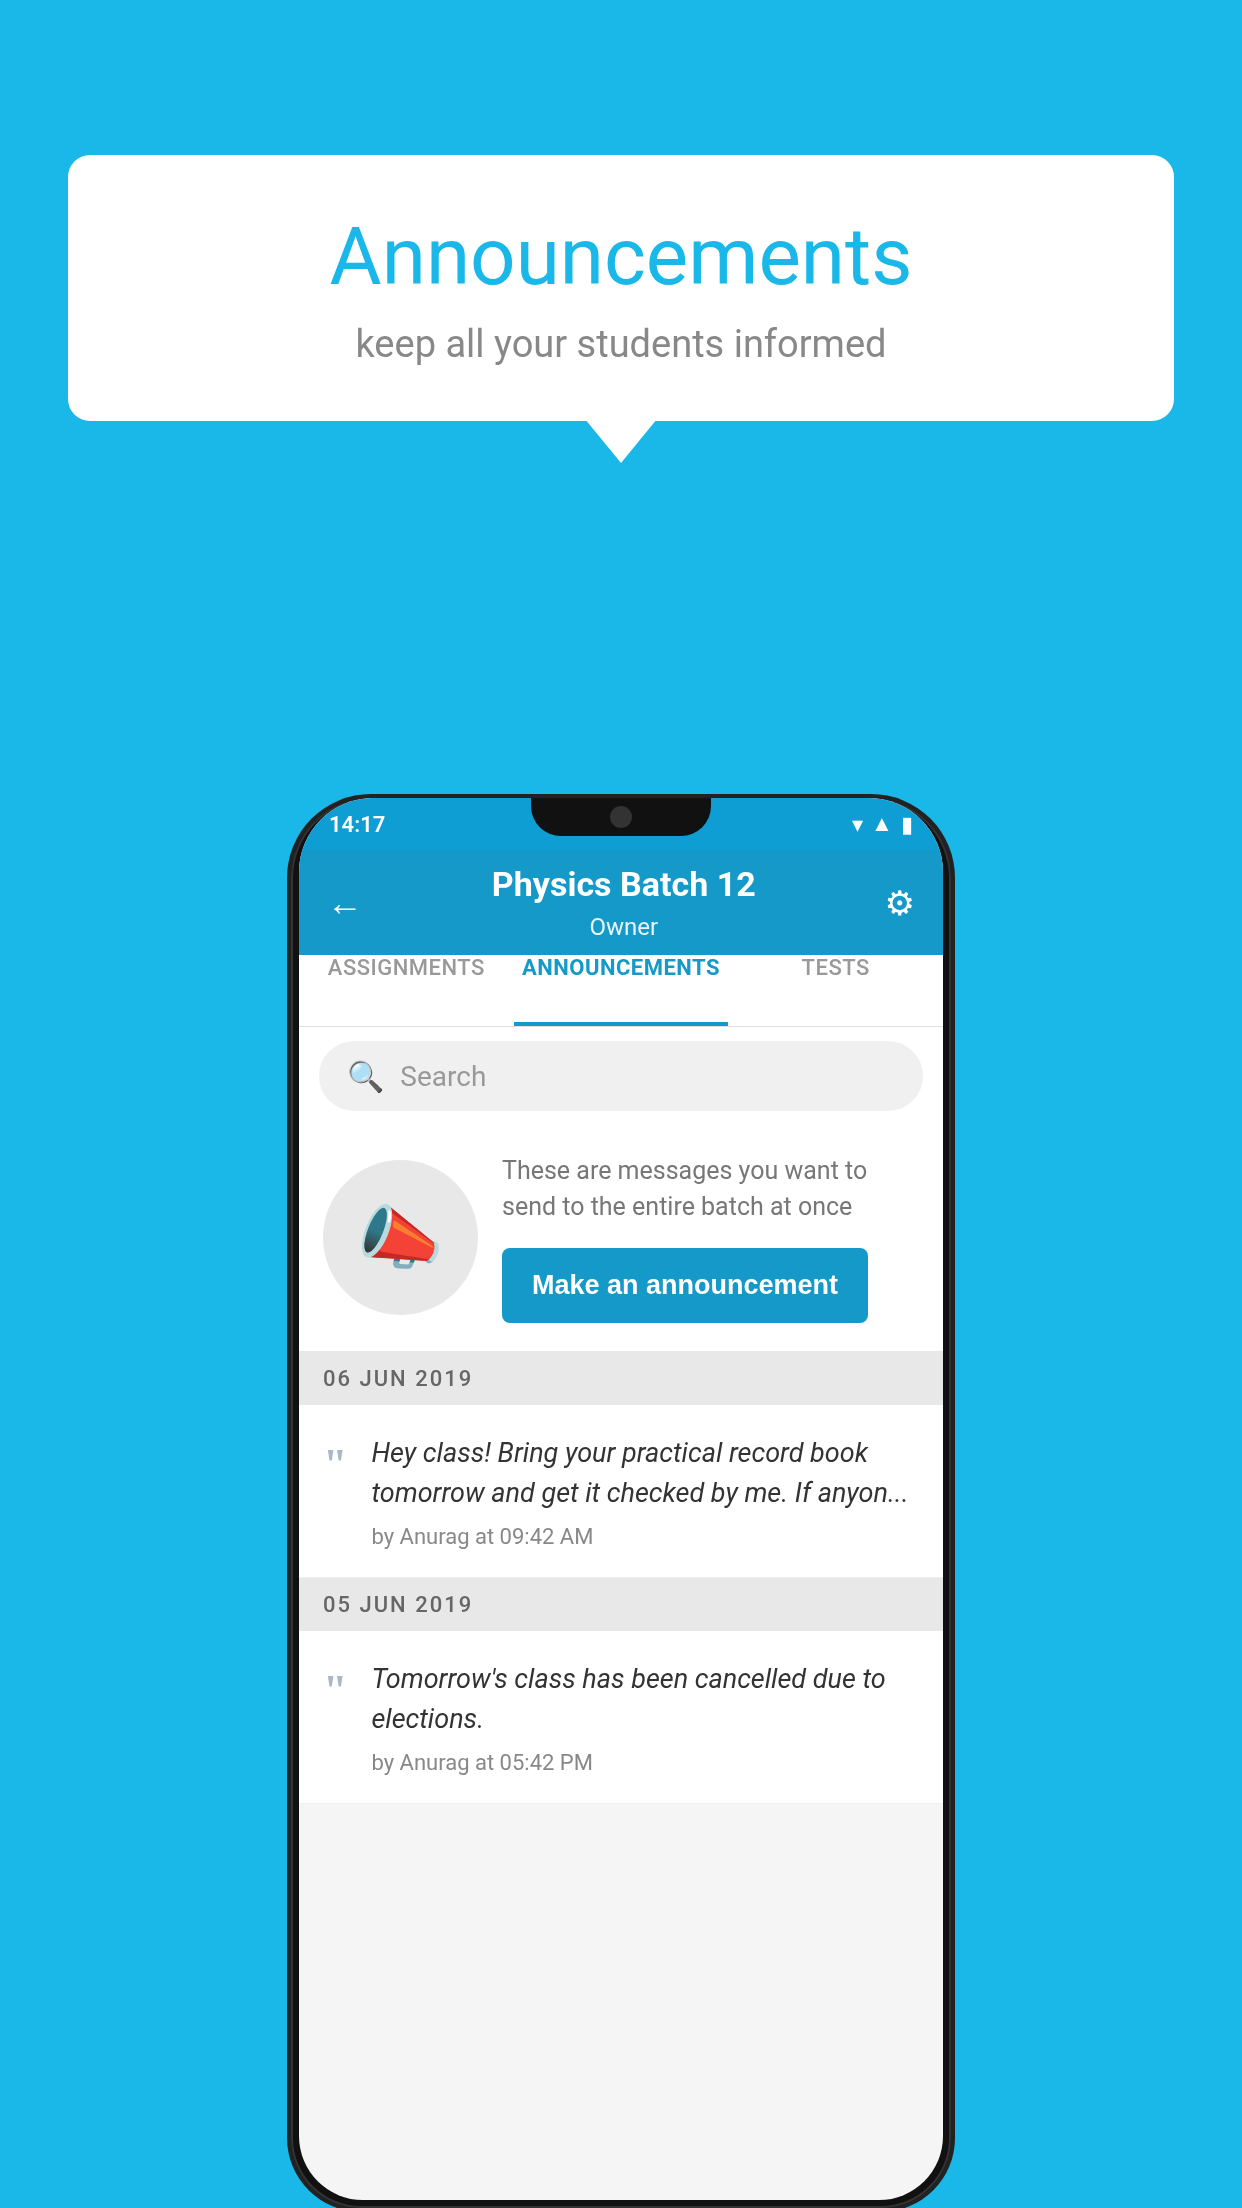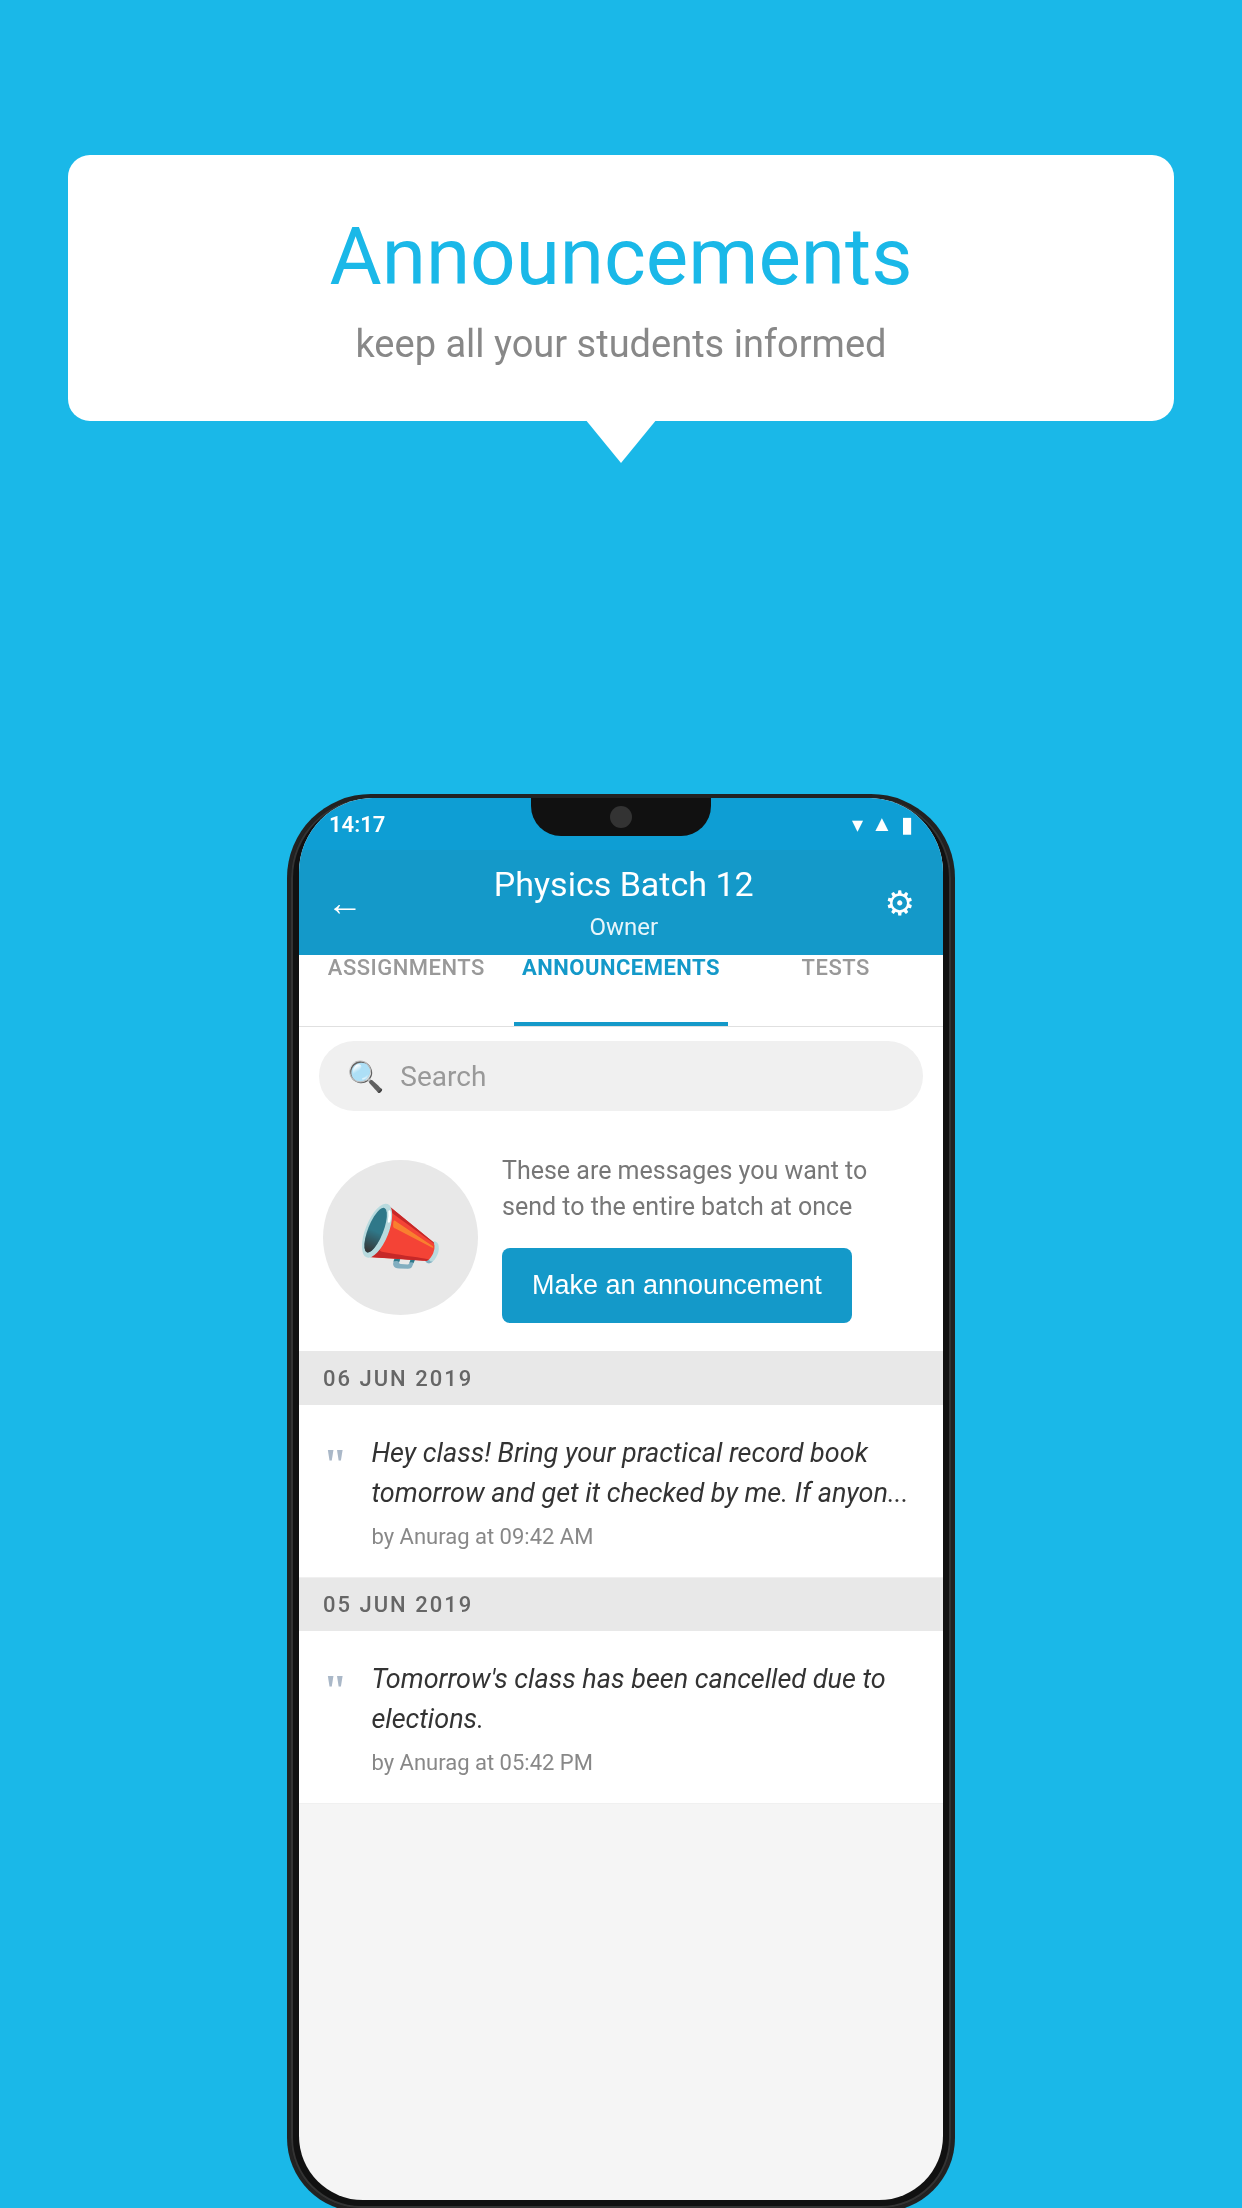--- a/index.html
+++ b/index.html
@@ -147,21 +147,21 @@
       cursor: pointer;
     }
 
     .header-title-block {
       text-align: center;
       flex: 1;
     }
 
     .header-title {
       font-size: 34px;
-      font-weight: 400;
+      font-weight: 700;
       color: white;
     }
 
     .header-subtitle {
       font-size: 24px;
       color: rgba(255,255,255,0.9);
       margin-top: 9px;
     }
 
     .header-gear {
@@ -276,21 +276,21 @@
       margin-bottom: 22px;
     }
 
     .make-announcement-btn {
       background: #1499c9;
       color: white;
       border: none;
       border-radius: 8px;
       padding: 22px 30px;
       font-size: 27px;
-      font-weight: 400;
+      font-weight: 700;
       cursor: pointer;
       display: inline-block;
     }
 
     
     .date-divider {
       background: #e8e8e8;
       padding: 14px 24px;
       font-size: 22px;
       color: #666;

